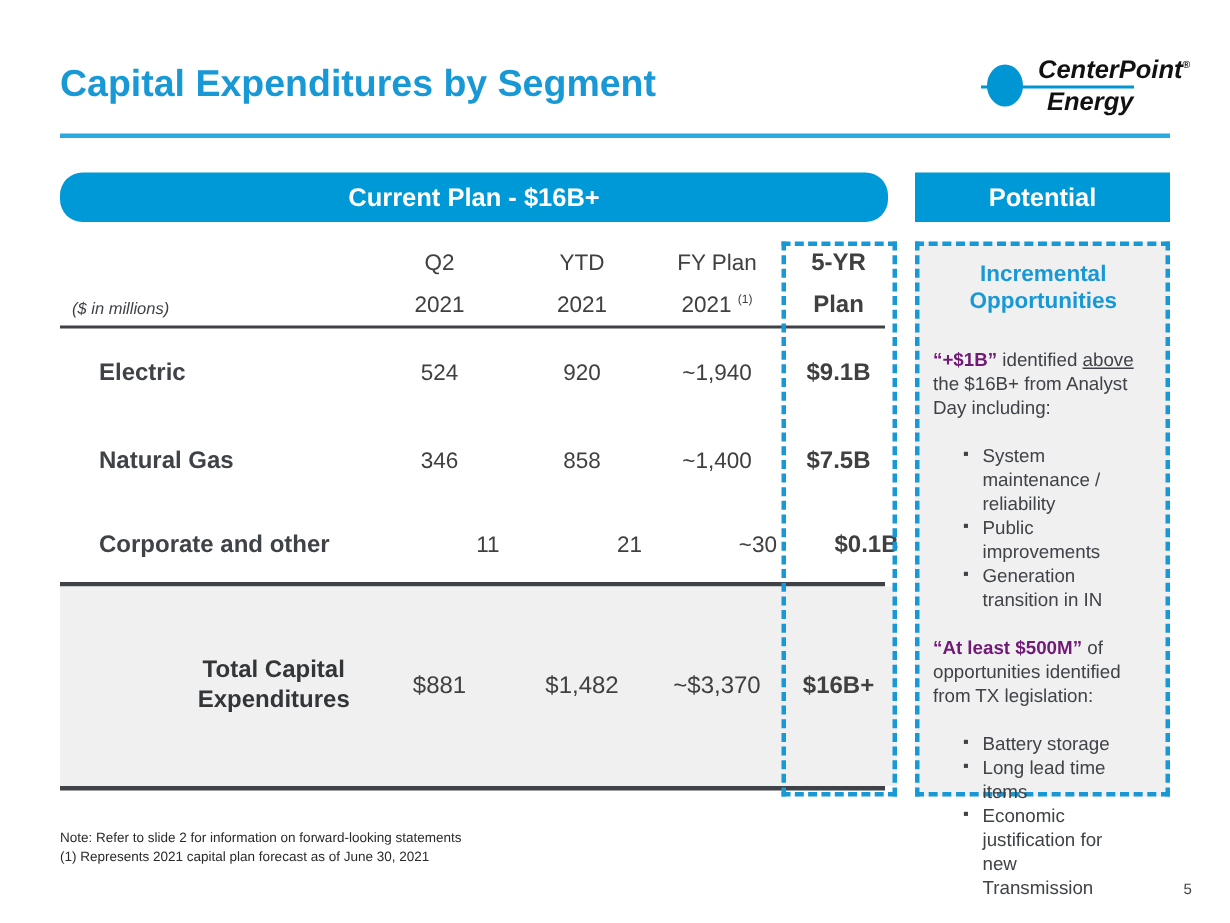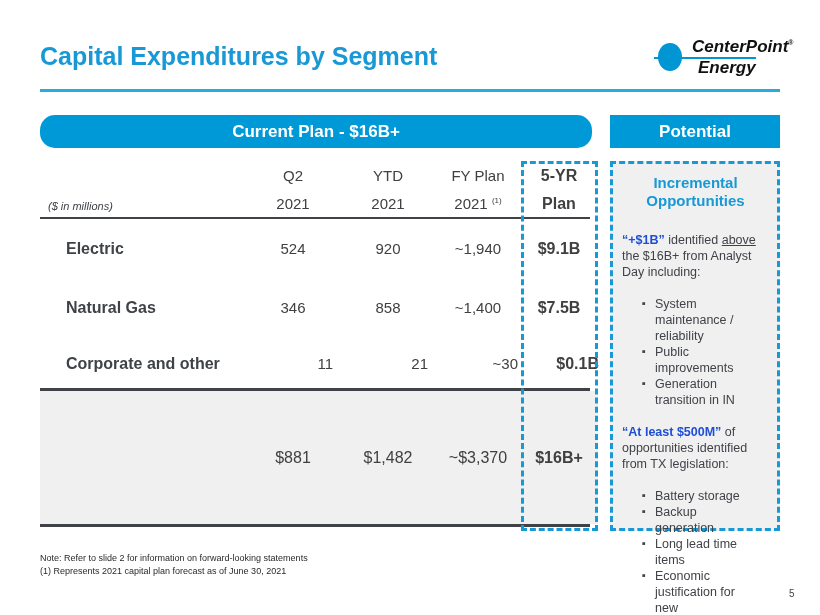--- a/index.html
+++ b/index.html
@@ -39,21 +39,21 @@
   .r-total { top:449px; font-size:16px; }
   
   .box-5yr { position:absolute; left:521px; top:161px; width:71px; height:364px; border:3px dashed #1899d6; }
   .box-potential { position:absolute; left:610px; top:161px; width:164px; height:364px;
                    border:3px dashed #1899d6; background:#f0f0f0; }
   .panel-inner { position:absolute; left:0; top:0; width:100%; height:100%; padding:8px 8px 8px 9px; box-sizing:border-box; }
   .panel-heading { font-size:15px; font-weight:bold; color:#1899d6; text-align:center; line-height:1.2; margin:2px 0 22px 0; }
   .panel-body { font-size:12.5px; color:#3f4247; line-height:1.28; }
   .panel-body p { margin:0 0 2px 0; }
   .panel-gap { margin-top:15px; }
-  .hl { color:#1d4ed8; font-weight:bold; }
+  .hl { color:#701a75; font-weight:bold; }
   .und { text-decoration:underline; }
   .panel-body ul { list-style:none; margin:16px; padding:0 0 0 4px; }
   .panel-body li { position:relative; padding-left:13px; }
   .panel-body li::before { content:"▪"; position:absolute; left:0; top:0; font-size:11px; color:#3f4247; }
   
   .footnote { position:absolute; left:40px; font-size:9px; color:#2a2a2a; white-space:nowrap; }
   .fn1 { top:553px; } .fn2 { top:566px; }
   .pagenum { position:absolute; left:789px; top:588px; font-size:10px; color:#444444; }
 </style>
 </head>
@@ -97,20 +97,21 @@
   <div class="vcell r-gas c-5yr">$7.5B</div>
 
   <div class="rowlabel r-corp">Corporate and other</div>
   <div class="vcell r-corp c-q2">11</div>
   <div class="vcell r-corp c-ytd">21</div>
   <div class="vcell r-corp c-fy">~30</div>
   <div class="vcell r-corp c-5yr">$0.1B</div>
 
   <div class="hrule hrule-totaltop"></div>
   <div class="total-bg"></div>
+  <div class="total-label">Total Capital Expenditures</div>
   <div class="vcell r-total c-q2">$881</div>
   <div class="vcell r-total c-ytd">$1,482</div>
   <div class="vcell r-total c-fy">~$3,370</div>
   <div class="vcell r-total c-5yr">$16B+</div>
   <div class="hrule hrule-totalbottom"></div>
 
   <div class="box-5yr"></div>
 
   <div class="box-potential">
     <div class="panel-inner">
@@ -118,21 +119,20 @@
       <div class="panel-body">
         <p><span class="hl">“+$1B”</span><span> identified </span><span class="und">above</span><span> the $16B+ from Analyst Day including:</span></p>
         <ul>
           <li>System maintenance / reliability</li>
           <li>Public improvements</li>
           <li>Generation transition in IN</li>
         </ul>
         <p class="panel-gap"><span class="hl">“At least $500M”</span><span> of opportunities identified from TX legislation:</span></p>
         <ul>
           <li>Battery storage</li>
-          <li>Backup generation</li>
           <li>Long lead time items</li>
           <li>Economic justification for new Transmission</li>
         </ul>
       </div>
     </div>
   </div>
 
   <div class="footnote fn1">Note: Refer to slide 2 for information on forward-looking statements</div>
   <div class="footnote fn2">(1)  Represents 2021 capital plan forecast as of June 30, 2021</div>
   <div class="pagenum">5</div>

